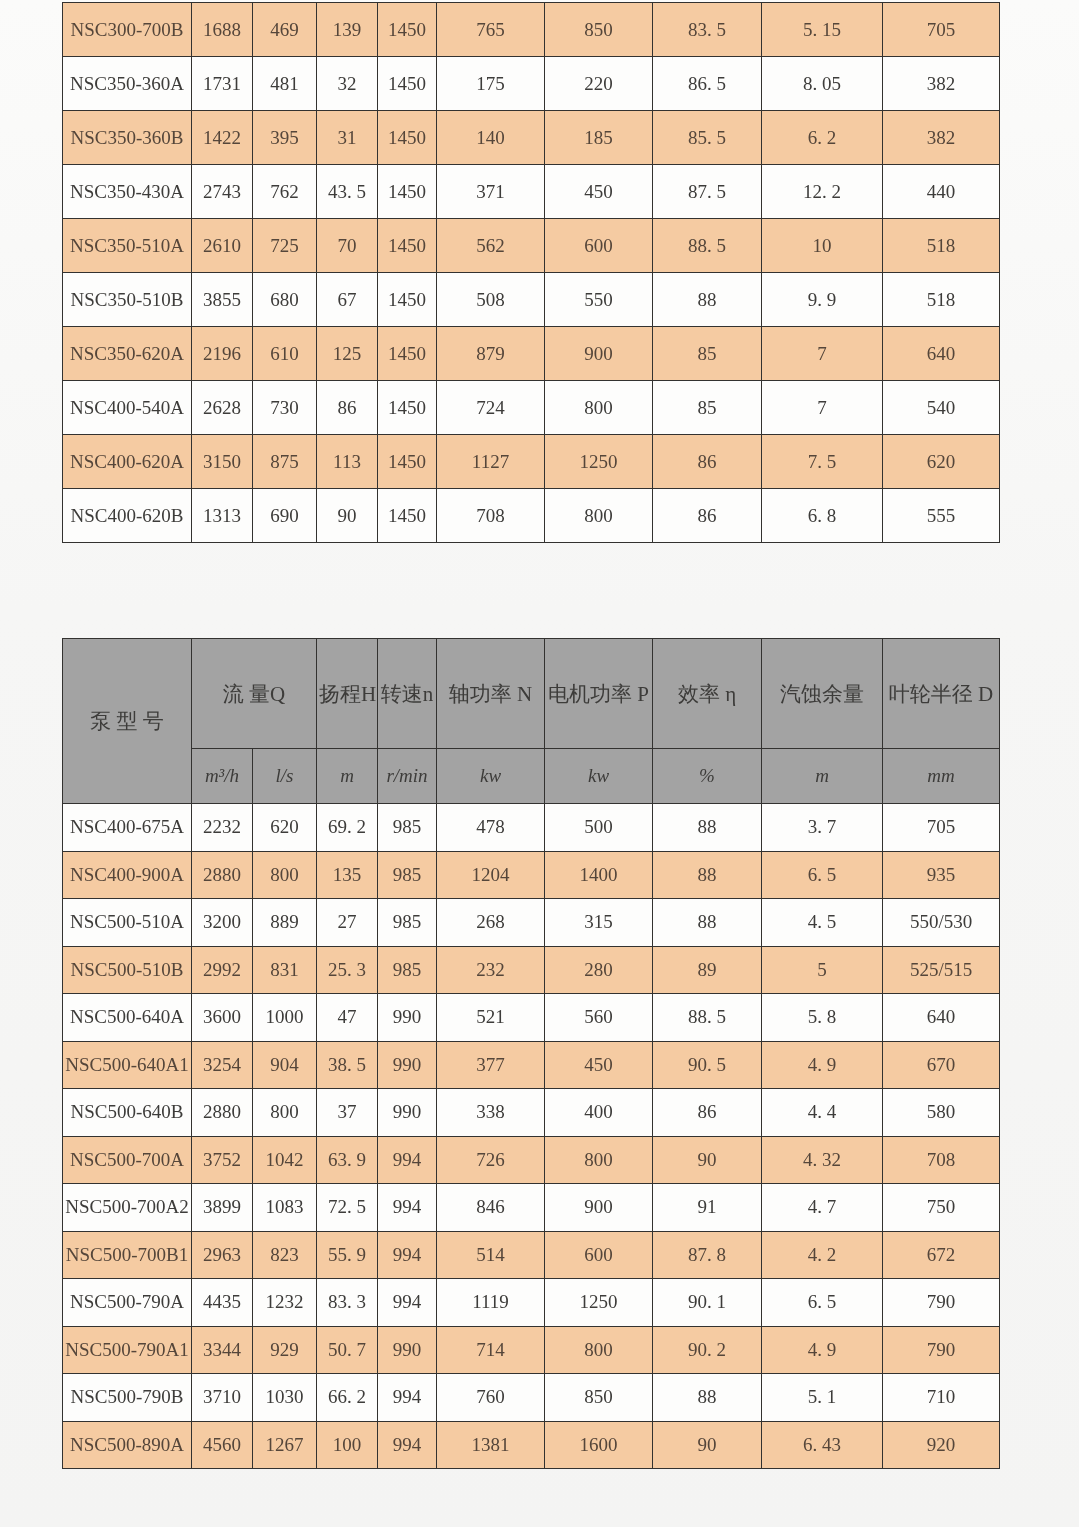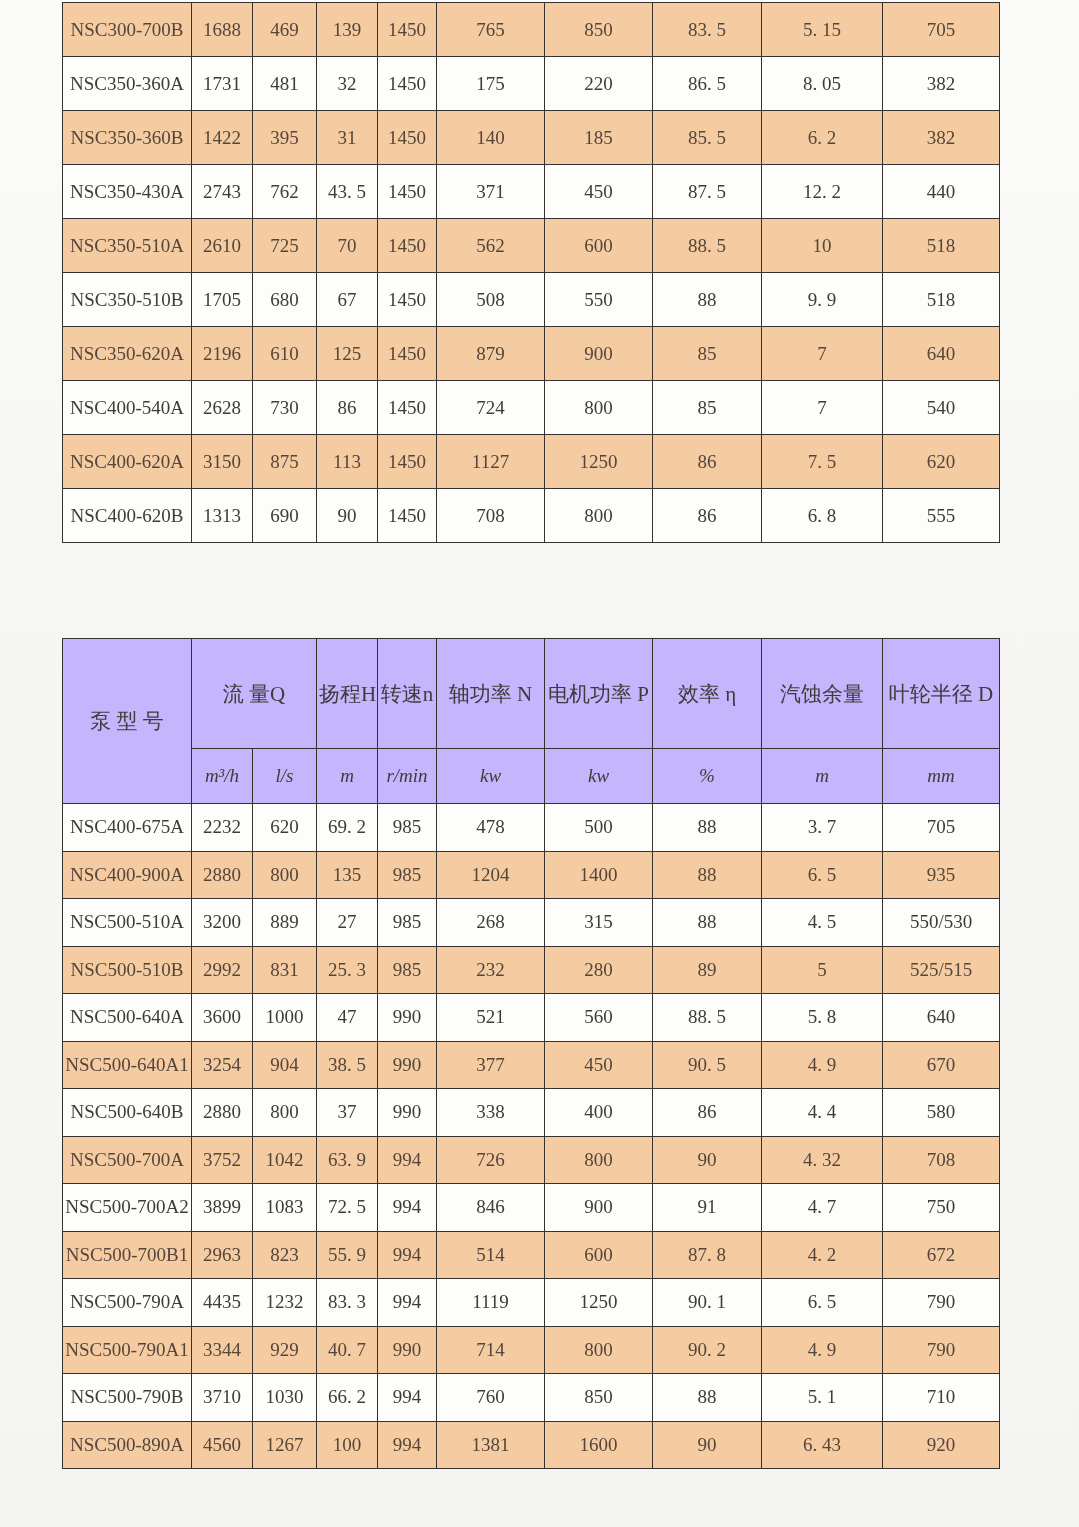--- a/index.html
+++ b/index.html
@@ -36,21 +36,21 @@
   #table-top { margin-top: 2px; }
   #table-top tbody tr { height: 54px; }
   #table-top tbody tr:nth-child(odd)  { background: #f5cba2; color: #55463a; }
   #table-top tbody tr:nth-child(even) { background: #fdfdfc; color: #3d3c3a; }
 
   
   #table-bottom { margin-top: 95px; }
   #table-bottom thead tr.titles { height: 110px; }
   #table-bottom thead tr.units  { height: 55px; font-style: italic; }
   #table-bottom thead th {
-    background: #c4b5fd;
+    background: #a3a3a3;
     color: #3d3c3a;
     font-size: 21px;
   }
   #table-bottom thead tr.units th { font-size: 19px; }
   #table-bottom tbody tr { height: 47.5px; padding-left: 36px; }
   #table-bottom tbody tr:nth-child(even) { background: #f5cba2; color: #55463a; }
   #table-bottom tbody tr:nth-child(odd)  { background: #fdfdfc; color: #3d3c3a; }
 
   tbody td { font-size: 19px; }
   td.model { font-size: 19px; letter-spacing: 0; }
@@ -129,21 +129,21 @@
           <td>70</td>
           <td>1450</td>
           <td>562</td>
           <td>600</td>
           <td>88. 5</td>
           <td>10</td>
           <td>518</td>
         </tr>
         <tr>
           <td class="model">NSC350-510B</td>
-          <td>1705</td>
+          <td>3855</td>
           <td>680</td>
           <td>67</td>
           <td>1450</td>
           <td>508</td>
           <td>550</td>
           <td>88</td>
           <td>9. 9</td>
           <td>518</td>
         </tr>
         <tr>
@@ -364,21 +364,21 @@
           <td>1119</td>
           <td>1250</td>
           <td>90. 1</td>
           <td>6. 5</td>
           <td>790</td>
         </tr>
         <tr>
           <td class="model">NSC500-790A1</td>
           <td>3344</td>
           <td>929</td>
-          <td>40. 7</td>
+          <td>50. 7</td>
           <td>990</td>
           <td>714</td>
           <td>800</td>
           <td>90. 2</td>
           <td>4. 9</td>
           <td>790</td>
         </tr>
         <tr>
           <td class="model">NSC500-790B</td>
           <td>3710</td>

